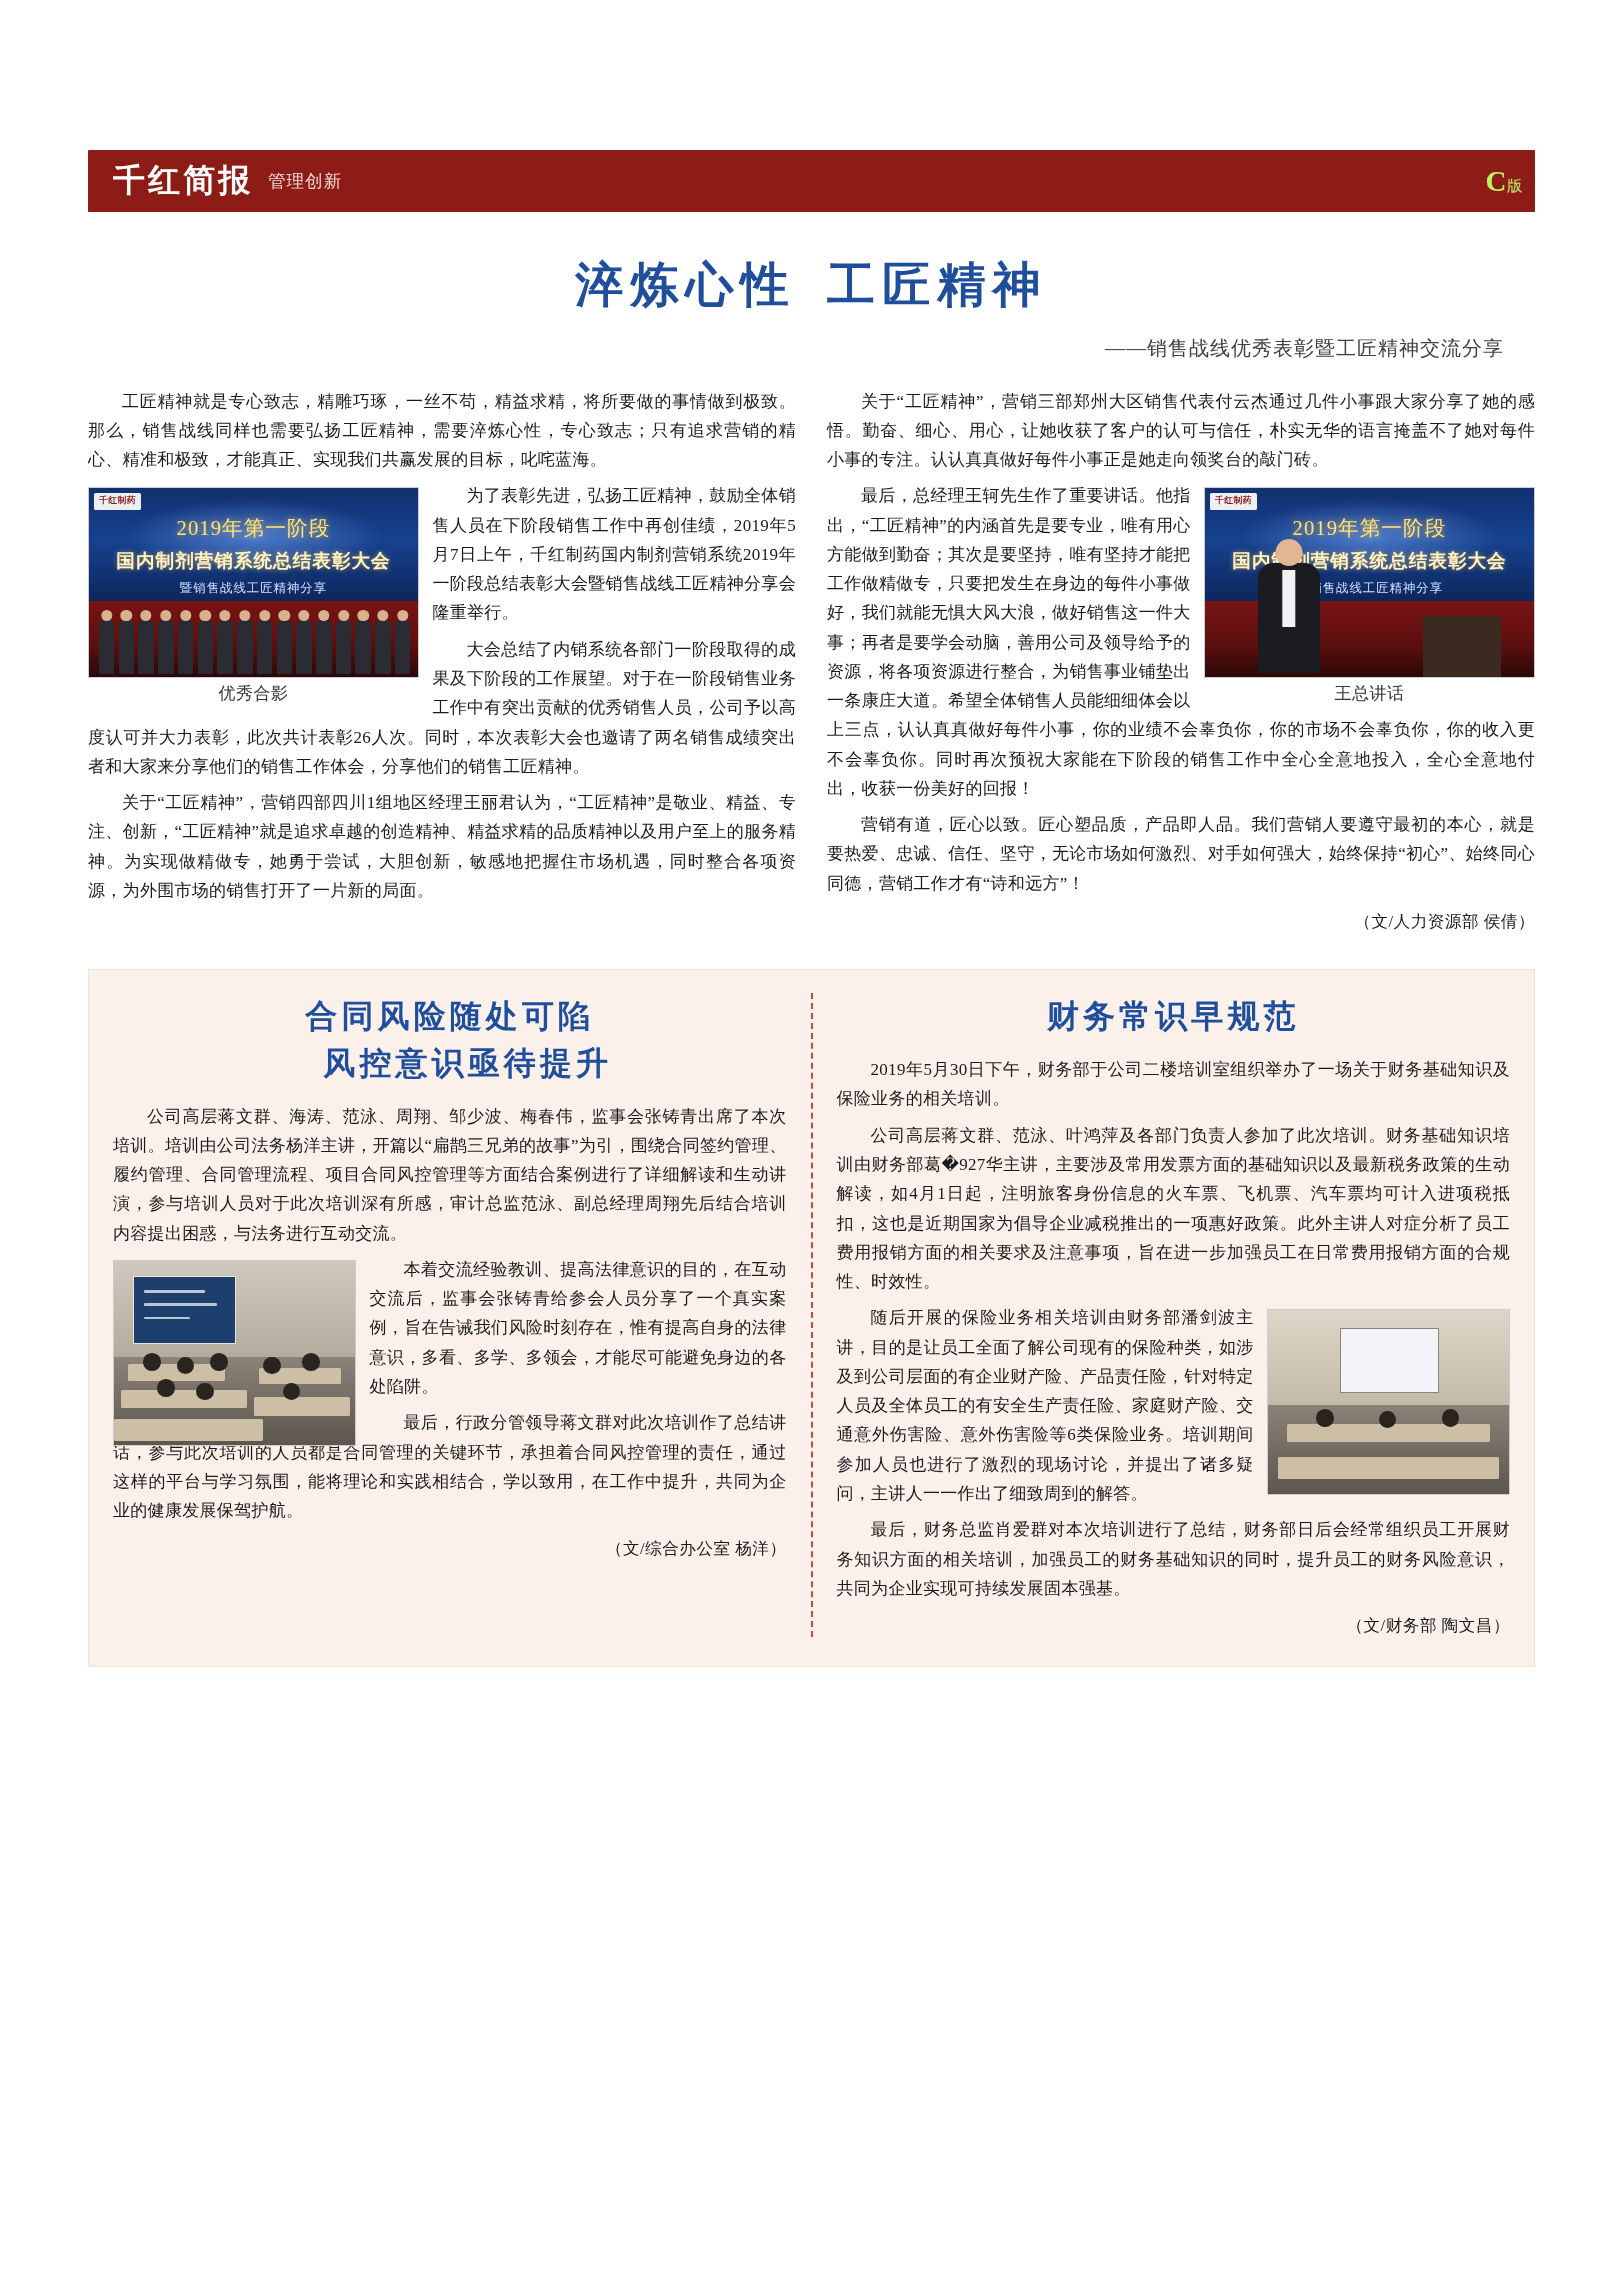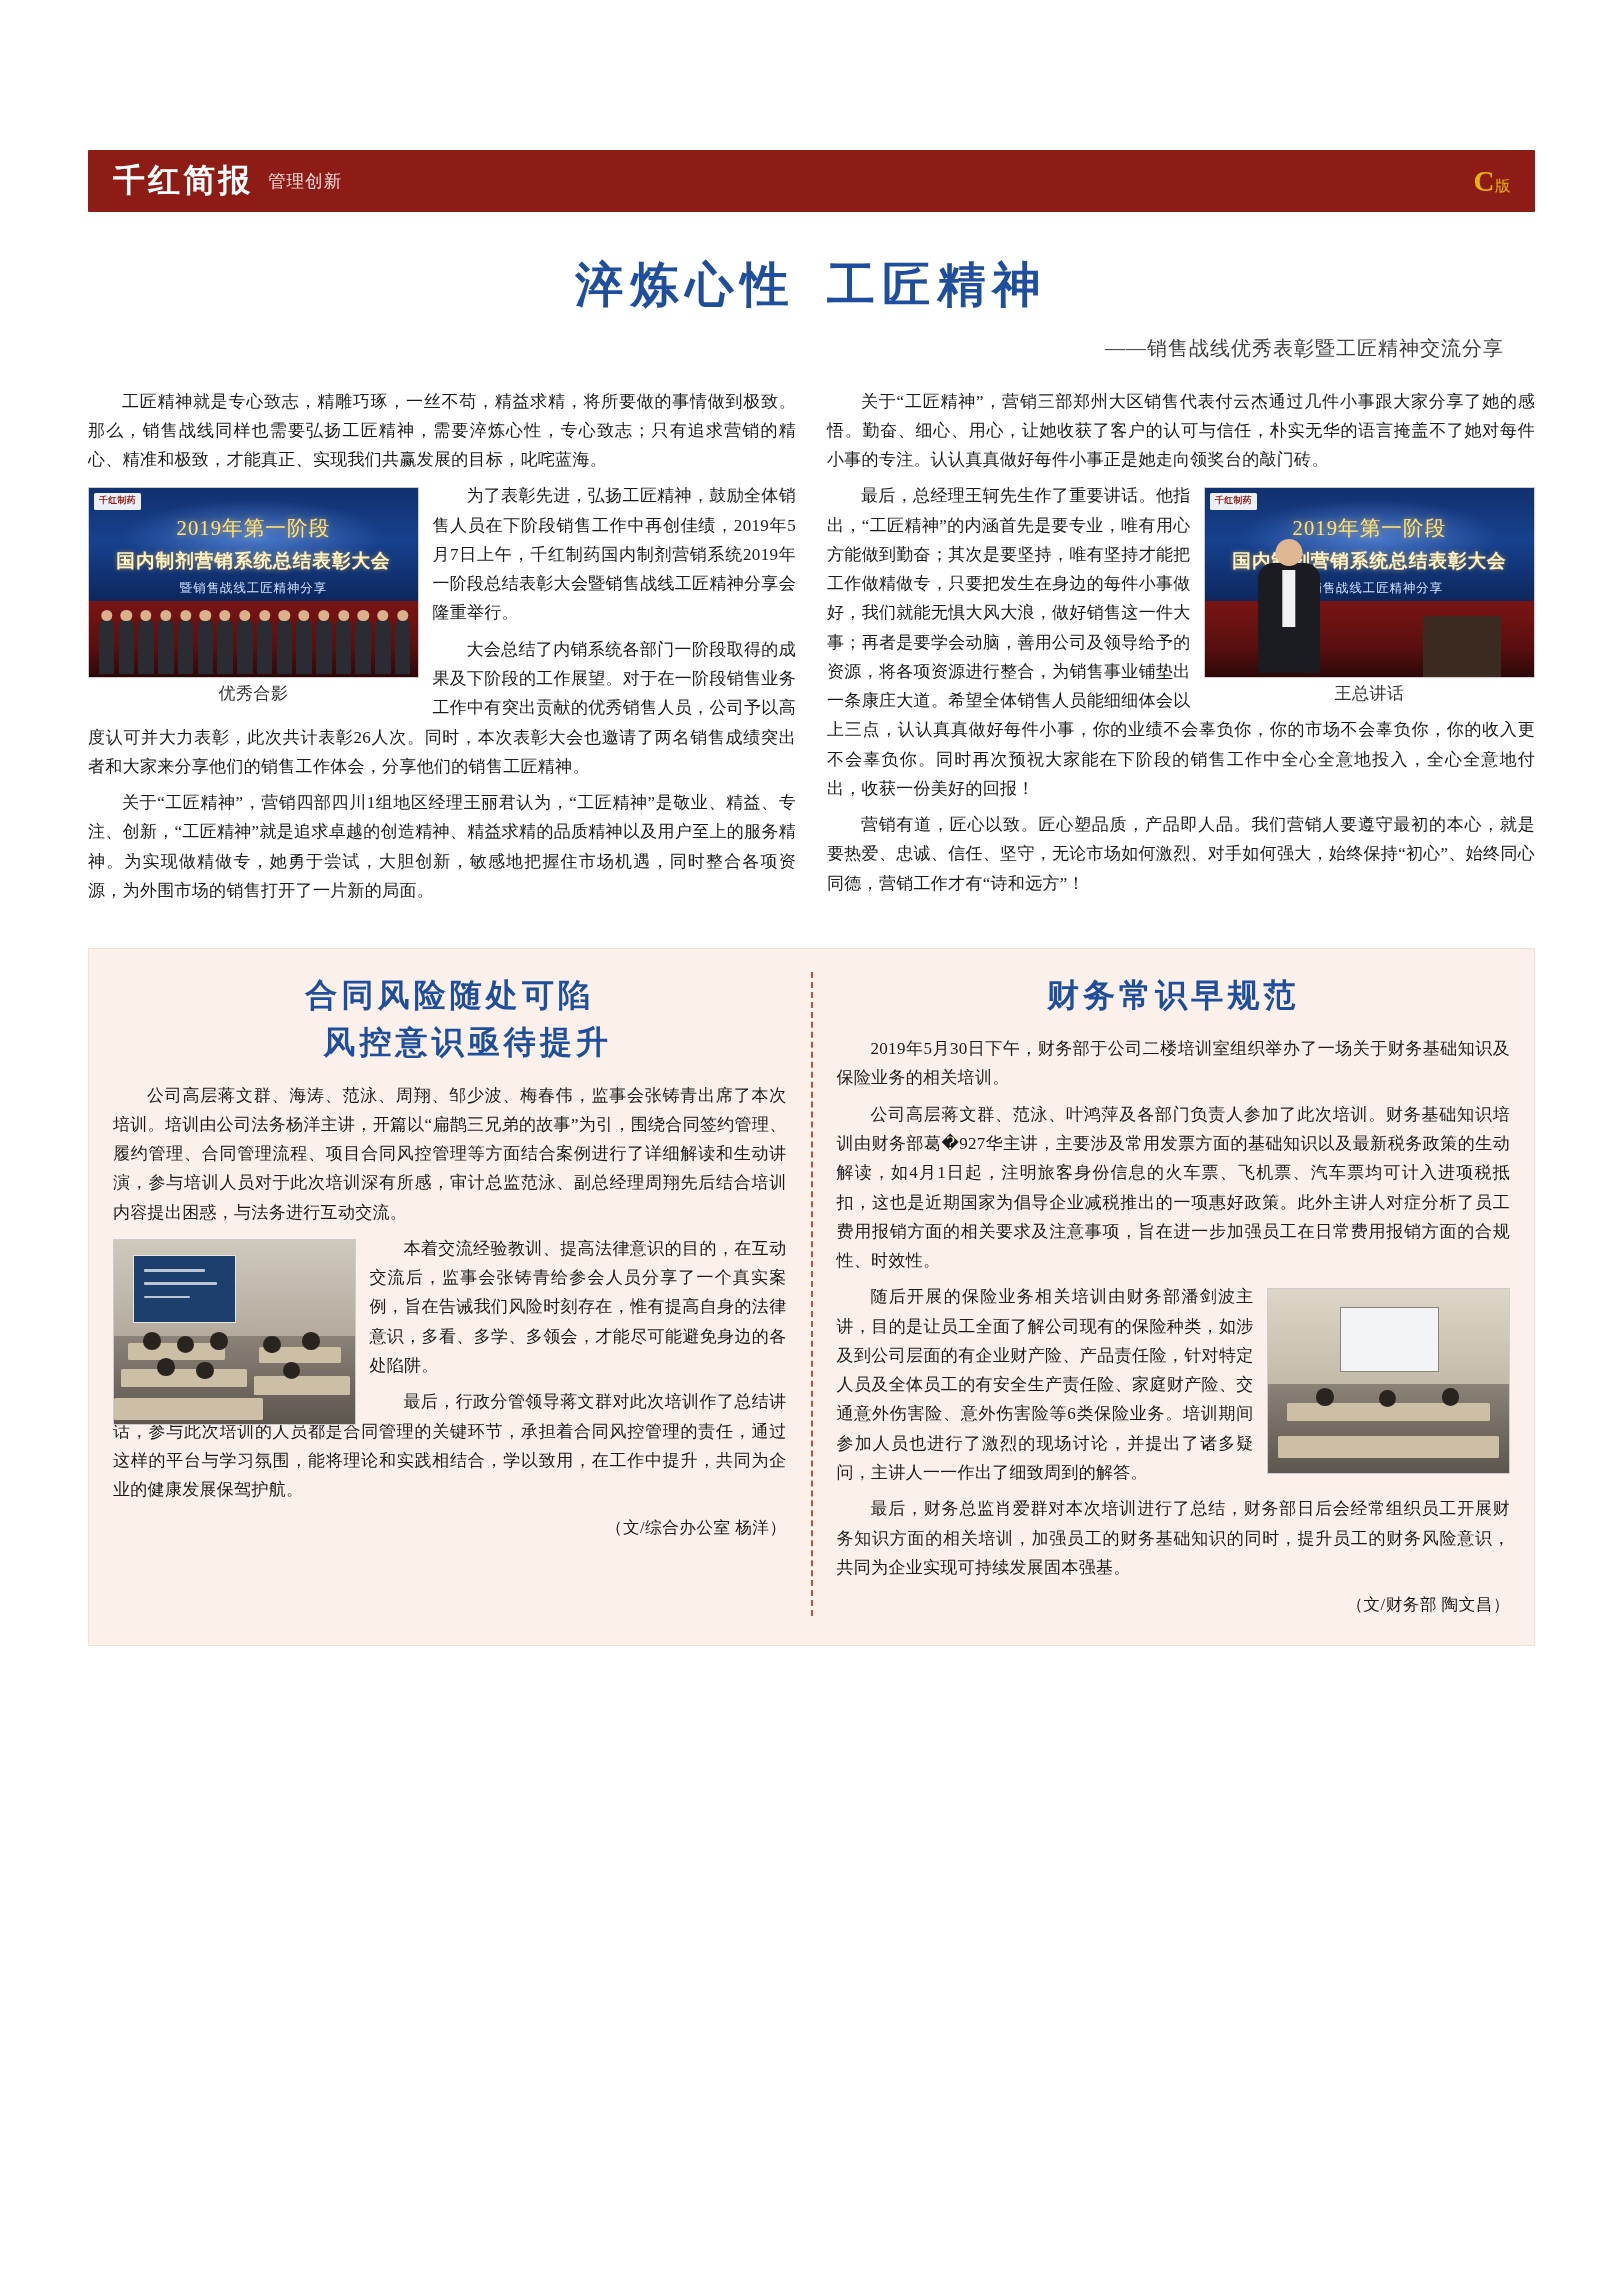--- a/index.html
+++ b/index.html
@@ -40,24 +40,24 @@
   }
   .masthead-sub {
     color: #f0d9d6;
     font-size: 17.6px;
     margin-left: 14.5px;
     letter-spacing: 1px;
     font-family: "Liberation Sans", sans-serif;
   }
   .masthead-page {
     position: absolute;
-    right: 24px;
+    right: 12px;
     top: 50%;
     transform: translateY(-50%);
-    color: #eab308;
+    color: #bef264;
     font-size: 15.5px;
     letter-spacing: 0.5px;
   }
   .masthead-page .big {
     font-size: 29px;
     font-weight: bold;
     font-family: "Liberation Serif", serif;
   }
 
   
@@ -425,20 +425,21 @@
           <div class="crowd"></div>
           <div class="speaker"></div>
           <div class="podium"></div>
           <div class="logo-badge">千红制药</div>
         </div>
         <div class="figcap">王总讲话</div>
       </div>
 
       <p class="body">最后，总经理王轲先生作了重要讲话。他指出，“工匠精神”的内涵首先是要专业，唯有用心方能做到勤奋；其次是要坚持，唯有坚持才能把工作做精做专，只要把发生在身边的每件小事做好，我们就能无惧大风大浪，做好销售这一件大事；再者是要学会动脑，善用公司及领导给予的资源，将各项资源进行整合，为销售事业铺垫出一条康庄大道。希望全体销售人员能细细体会以上三点，认认真真做好每件小事，你的业绩不会辜负你，你的市场不会辜负你，你的收入更不会辜负你。同时再次预祝大家能在下阶段的销售工作中全心全意地投入，全心全意地付出，收获一份美好的回报！</p>
       <p class="body">营销有道，匠心以致。匠心塑品质，产品即人品。我们营销人要遵守最初的本心，就是要热爱、忠诚、信任、坚守，无论市场如何激烈、对手如何强大，始终保持“初心”、始终同心同德，营销工作才有“诗和远方”！</p>
+      <div class="credit-top">（文/人力资源部 侯倩）</div>
     </div>
   </div>
 
   <div class="bottom-wrap">
 
     <div class="col clearfix">
       <div class="box-title">
         <span>合同风险随处可陷</span>
         <span class="l2">风控意识亟待提升</span>
       </div>

